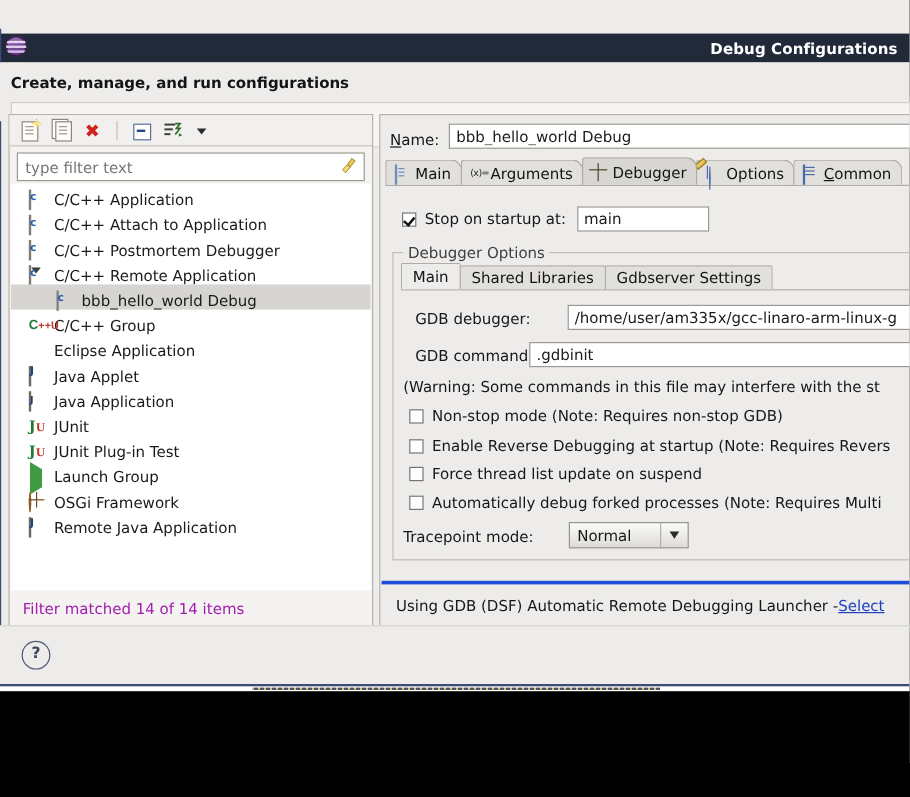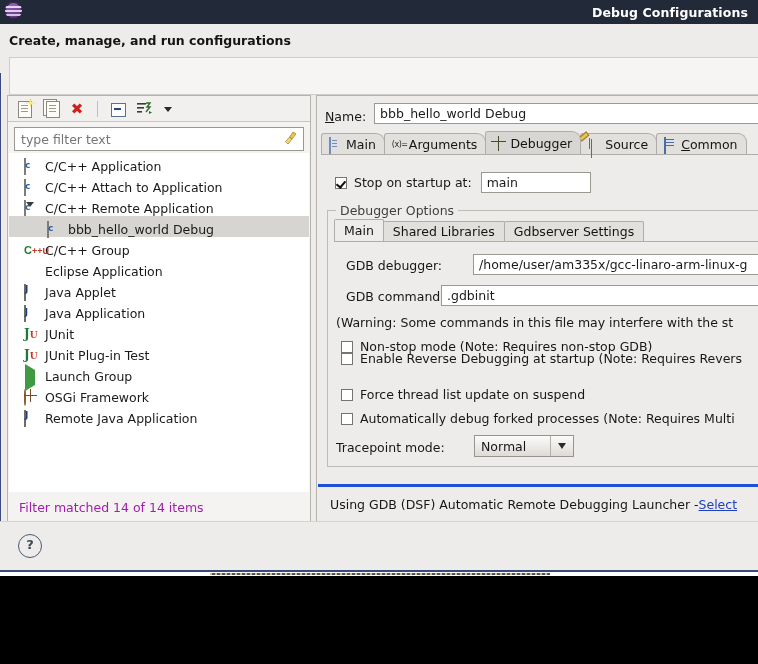--- a/index.html
+++ b/index.html
@@ -13,21 +13,21 @@
     position: absolute; left: 0; top: 0;
     width: 758px; height: 572px;
     background: #edecea;
     overflow: hidden;
   }
   
   .titlebar {
     position: relative;
     height: 24px;
     background: #222a3a;
-    display: flex; align-items: center;
+    display: flex; align-items: center; margin-top: 28px;
   }
   .titlebar .tb-icon {
     width: 20px; height: 20px;
     margin-left: 5px;
     position: relative;
   }
   .eclipse-ball {
     width: 17px; height: 17px; border-radius: 50%;
     background: linear-gradient(160deg,#a679c8 0%, #7e4e9e 45%, #52306b 100%);
     position: relative; overflow: hidden;
@@ -439,20 +439,24 @@
       <div class="tree">
         <div class="tnode">
           <span class="ticon"><span class="ic-c"></span></span>
           <span>C/C++ Application</span>
         </div>
         <div class="tnode">
           <span class="ticon"><span class="ic-c"></span></span>
           <span>C/C++ Attach to Application</span>
         </div>
         <div class="tnode">
+          <span class="ticon"><span class="ic-c"></span></span>
+          <span>C/C++ Postmortem Debugger</span>
+        </div>
+        <div class="tnode">
           <span class="twisty"></span>
           <span class="ticon"><span class="ic-c"></span></span>
           <span>C/C++ Remote Application</span>
         </div>
         <div class="tnode child selected">
           <span class="ticon"><span class="ic-c"></span></span>
           <span>bbb_hello_world Debug</span>
         </div>
         <div class="tnode">
           <span class="ticon ic-cu">C<i>++</i><i>U</i></span>
@@ -510,21 +514,21 @@
         <div class="tab">
           <span class="tabicon ti-args">(x)=</span>
           <span>Arguments</span>
         </div>
         <div class="tab active">
           <span class="tabicon"><span class="ti-bug"></span></span>
           <span>Debugger</span>
         </div>
         <div class="tab">
           <span class="tabicon"><span class="ti-src"></span></span>
-          <span>Source</span>
+          <span>Options</span>
         </div>
         <div class="tab">
           <span class="tabicon"><span class="ti-common"></span></span>
           <span><u>C</u>ommon</span>
         </div>
       </div>
 
       <div class="tabcontent">
 
         <div class="chk-row" style="margin:7px 0 0 8px;">
@@ -557,21 +561,21 @@
             <span>GDB command file:</span>
           </div>
           <span class="txtfield" style="position:absolute;left:113px;top:74px;width:332px;">.gdbinit</span>
 
           <div class="form-row" style="left:8px; top:104px; white-space:nowrap;">(Warning: Some commands in this file may interfere with the st</div>
 
           <div class="chk-row" style="position:absolute;left:13px;top:128px;white-space:nowrap;">
             <span class="checkbox"></span>
             <span>Non-stop mode (Note: Requires non-stop GDB)</span>
           </div>
-          <div class="chk-row" style="position:absolute;left:13px;top:140px;white-space:nowrap;">
+          <div class="chk-row" style="position:absolute;left:13px;top:153px;white-space:nowrap;">
             <span class="checkbox"></span>
             <span>Enable Reverse Debugging at startup (Note: Requires Revers</span>
           </div>
           <div class="chk-row" style="position:absolute;left:13px;top:176px;white-space:nowrap;">
             <span class="checkbox"></span>
             <span>Force thread list update on suspend</span>
           </div>
           <div class="chk-row" style="position:absolute;left:13px;top:200px;white-space:nowrap;">
             <span class="checkbox"></span>
             <span>Automatically debug forked processes (Note: Requires Multi</span>

